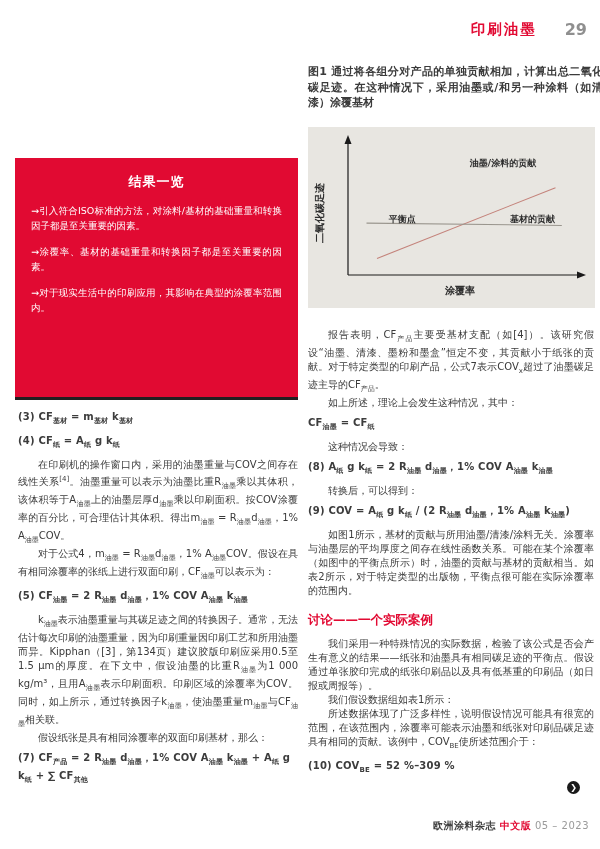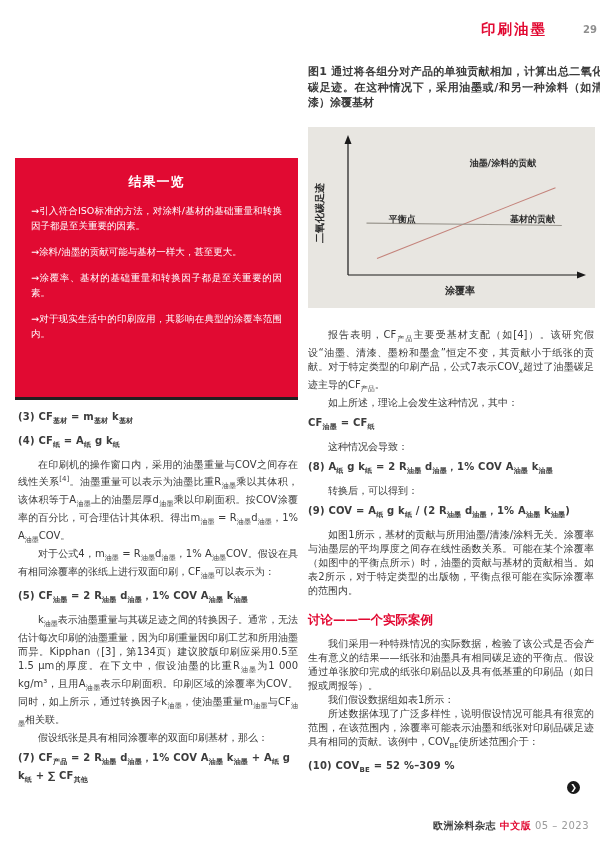--- a/index.html
+++ b/index.html
@@ -1,22 +1,22 @@
 <!DOCTYPE html>
 <html><head>
 <meta charset="utf-8">
 <style>
   html,body{margin:0;padding:0;background:#d8d8d8;}
   .page{position:relative;width:600px;height:849px;background:#ffffff;overflow:hidden;
         font-family:"DejaVu Sans","Liberation Sans",sans-serif;color:#3a3a3a;}
 
   
-  .page-header{position:absolute;top:20px;right:3px;display:flex;align-items:center;gap:36px;}
+  .page-header{position:absolute;top:20px;right:13px;display:flex;align-items:flex-end;gap:28px;}
   .section-title{color:#e20a33;font-weight:bold;font-size:14.5px;letter-spacing:2px;}
-  .page-number{color:#8f8f8f;font-weight:bold;font-size:10px;}
+  .page-number{color:#8f8f8f;font-weight:bold;font-size:16px;}
 
   
   .figure{position:absolute;left:308px;top:64px;width:295px;margin:0;}
   .figure figcaption{font-size:11px;font-weight:bold;line-height:15.5px;color:#3b3b3b;text-align:justify;}
   .chart-panel{margin-top:16px;width:287px;height:181px;background:#e8e6e1;}
   .chart-label{font-size:9px;font-weight:600;fill:#2e2e2e;}
   .axis-label{font-size:10px;font-weight:bold;fill:#2e2e2e;}
 
   
   .results-box{position:absolute;left:15px;top:158px;width:283px;height:242px;box-sizing:border-box;
@@ -51,21 +51,20 @@
 
   <header class="page-header">
     <span class="section-title">印刷油墨</span>
     <span class="page-number">29</span>
   </header>
 
   <aside class="results-box">
     <h2>结果一览</h2>
     <div id="bullets">
         <p class="bullet">→引入符合ISO标准的方法，对涂料/基材的基础重量和转换因子都是至关重要的因素。</p>
-        <p class="bullet">→涂料/油墨的贡献可能与基材一样大，甚至更大。</p>
         <p class="bullet">→涂覆率、基材的基础重量和转换因子都是至关重要的因素。</p>
         <p class="bullet">→对于现实生活中的印刷应用，其影响在典型的涂覆率范围内。</p>
       </div>
   </aside>
 
   <figure class="figure">
     <figcaption>图1 通过将各组分对产品的单独贡献相加，计算出总二氧化碳足迹。在这种情况下，采用油墨或/和另一种涂料（如清漆）涂覆基材</figcaption>
     <div class="chart-panel">
       <svg width="287" height="181" viewBox="0 0 287 181">
         <line x1="40" y1="16" x2="40" y2="148" stroke="#1a1a1a" stroke-width="1.2"></line>

